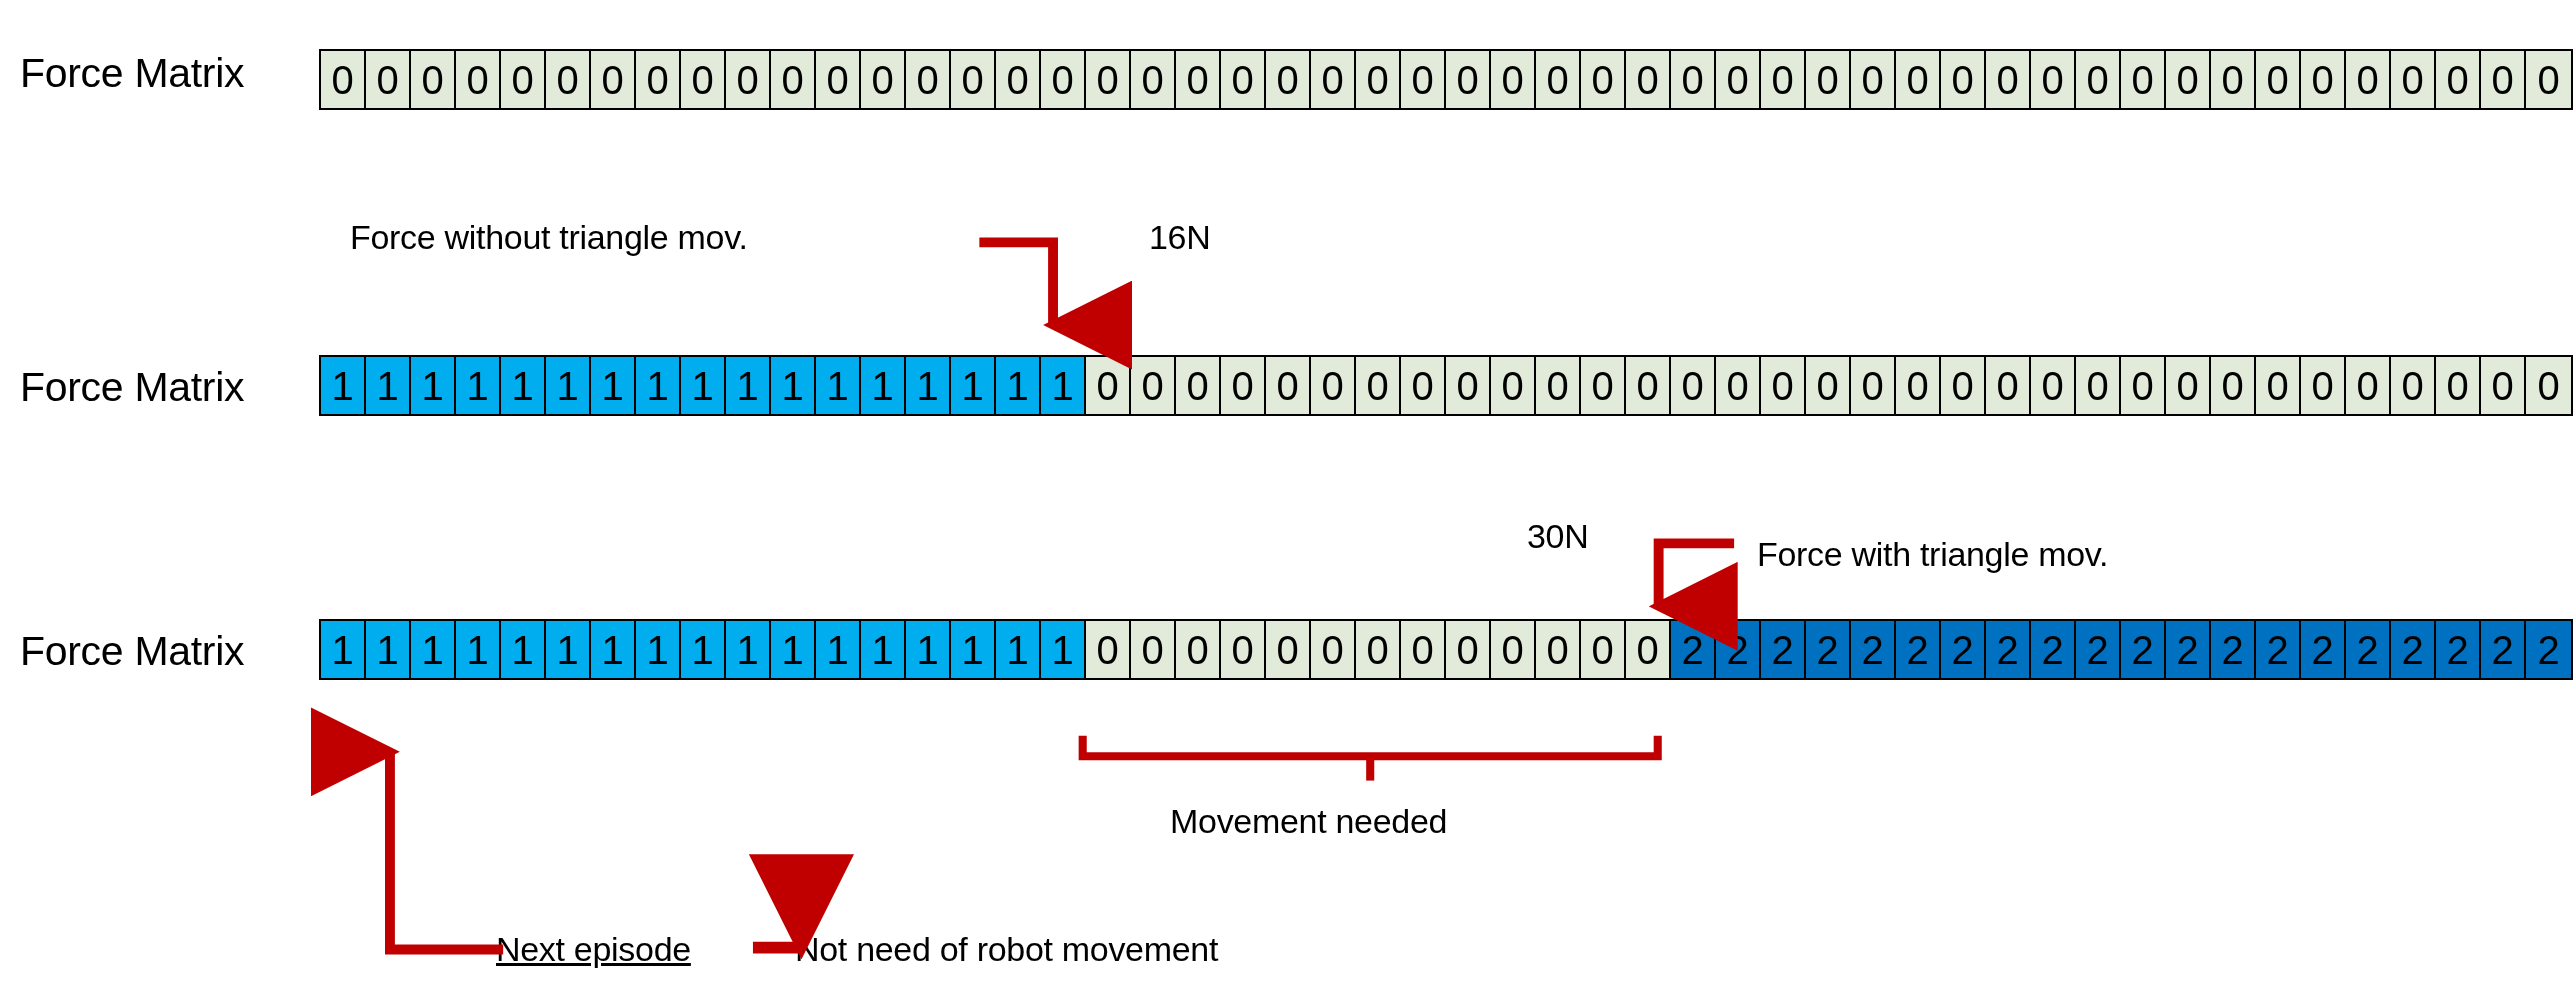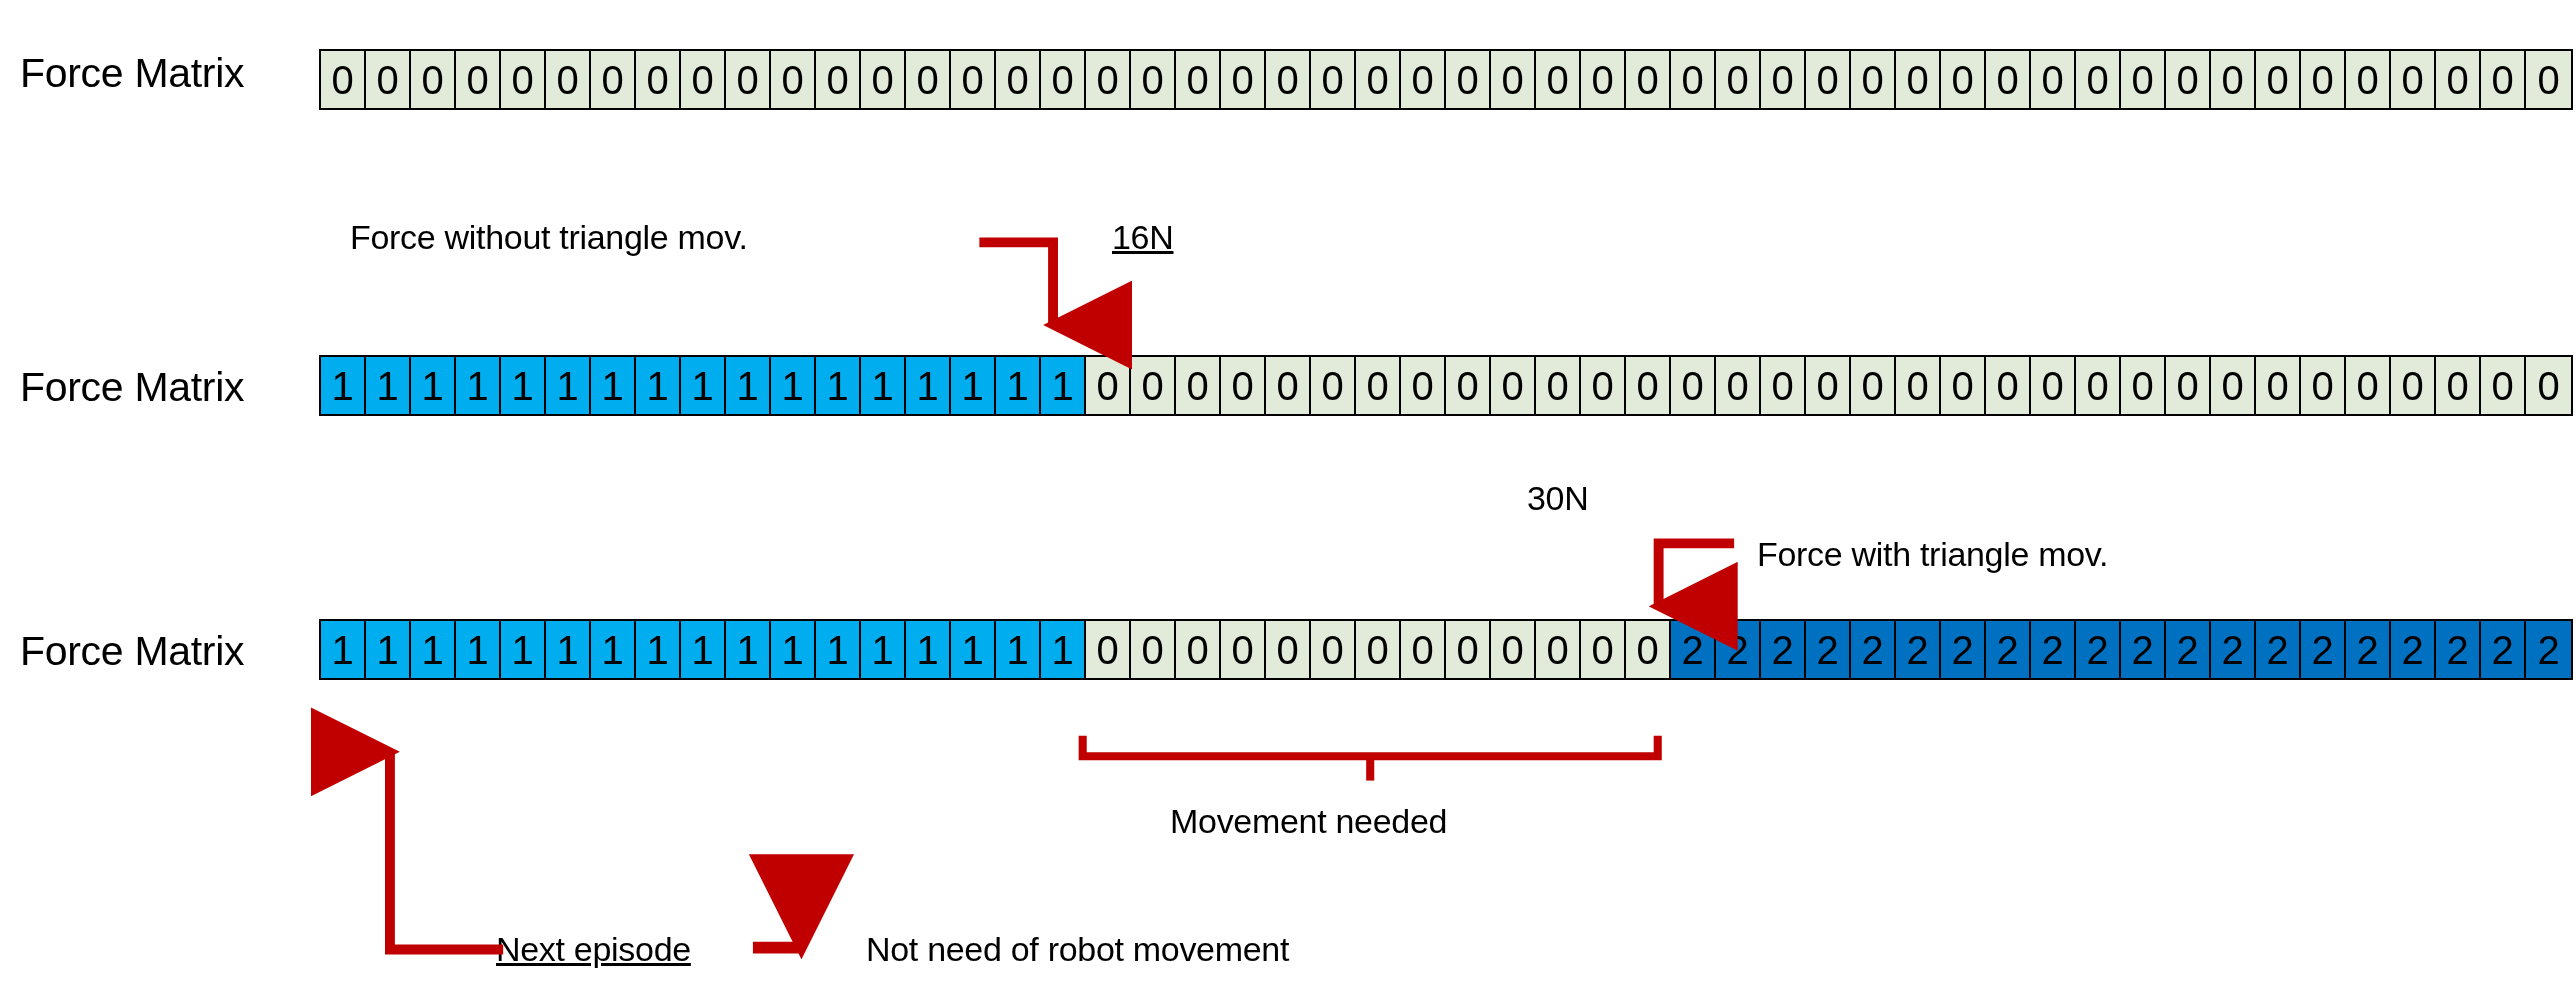--- a/index.html
+++ b/index.html
@@ -131,21 +131,21 @@
       <div class="cell v0">0</div>
       <div class="cell v0">0</div>
       <div class="cell v0">0</div>
       <div class="cell v0">0</div>
       <div class="cell v0">0</div>
       <div class="cell v0">0</div>
       <div class="cell v0">0</div>
     </div>
 
   <div class="anno" style="left:350px; top:187px;">Force without triangle mov.</div>
-  <div class="anno" style="left:1112px; top:187px;text-decoration:underline;">16N</div>
+  <div class="anno" style="left:1149px; top:187px;">16N</div>
 
   <div class="row-label" style="left:20px; top:334px;">Force Matrix</div>
   <div class="matrix" id="matrix-row-2" style="left:319px; top:322px;">
       <div class="cell v1">1</div>
       <div class="cell v1">1</div>
       <div class="cell v1">1</div>
       <div class="cell v1">1</div>
       <div class="cell v1">1</div>
       <div class="cell v1">1</div>
       <div class="cell v1">1</div>
@@ -187,21 +187,21 @@
       <div class="cell v0">0</div>
       <div class="cell v0">0</div>
       <div class="cell v0">0</div>
       <div class="cell v0">0</div>
       <div class="cell v0">0</div>
       <div class="cell v0">0</div>
       <div class="cell v0">0</div>
       <div class="cell v0">0</div>
     </div>
 
-  <div class="anno" style="left:1527px; top:448px;">30N</div>
+  <div class="anno" style="left:1527px; top:486px;">30N</div>
   <div class="anno" style="left:1757px; top:504px;">Force with triangle mov.</div>
 
   <div class="row-label" style="left:20px; top:598px;">Force Matrix</div>
   <div class="matrix" id="matrix-row-3" style="left:319px; top:586px;">
       <div class="cell v1">1</div>
       <div class="cell v1">1</div>
       <div class="cell v1">1</div>
       <div class="cell v1">1</div>
       <div class="cell v1">1</div>
       <div class="cell v1">1</div>
@@ -247,21 +247,21 @@
       <div class="cell v2">2</div>
       <div class="cell v2">2</div>
       <div class="cell v2">2</div>
       <div class="cell v2">2</div>
       <div class="cell v2">2</div>
     </div>
 
   <div class="anno" style="left:1170px; top:771px;">Movement needed</div>
 
   <div class="anno" style="left:496px; top:899px;text-decoration:underline;">Next episode</div>
-  <div class="anno" style="left:866px; top:899px;text-align:right;">Not need of robot movement</div>
+  <div class="anno" style="left:795px; top:899px;text-align:right;">Not need of robot movement</div>
 
   <svg class="vec" viewBox="0 0 2867 1104" xmlns="http://www.w3.org/2000/svg">
     <defs>
       <marker id="ah-down" markerWidth="9" markerHeight="9" refX="4.5" refY="8" orient="auto" markerUnits="strokeWidth">
         <path d="M0,0 L9,0 L4.5,9 Z" fill="#C00000"></path>
       </marker>
       <marker id="ah-up" markerWidth="9" markerHeight="9" refX="4.5" refY="8" orient="auto" markerUnits="strokeWidth">
         <path d="M0,0 L9,0 L4.5,9 Z" fill="#C00000"></path>
       </marker>
       <marker id="ah-right" markerWidth="9" markerHeight="9" refX="4.5" refY="8" orient="auto" markerUnits="strokeWidth">

